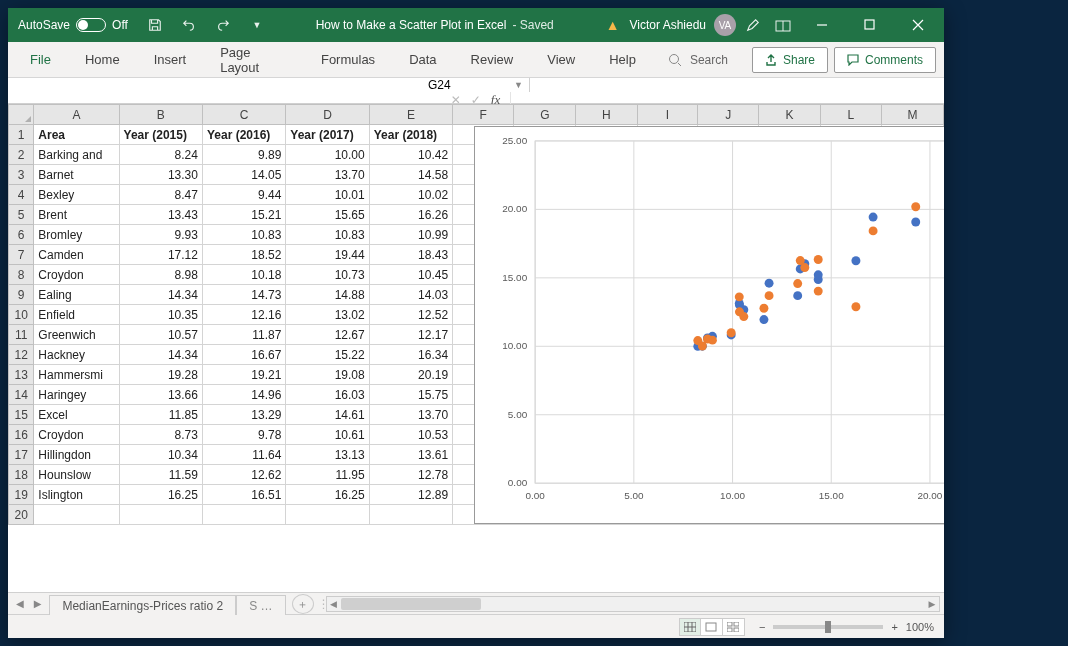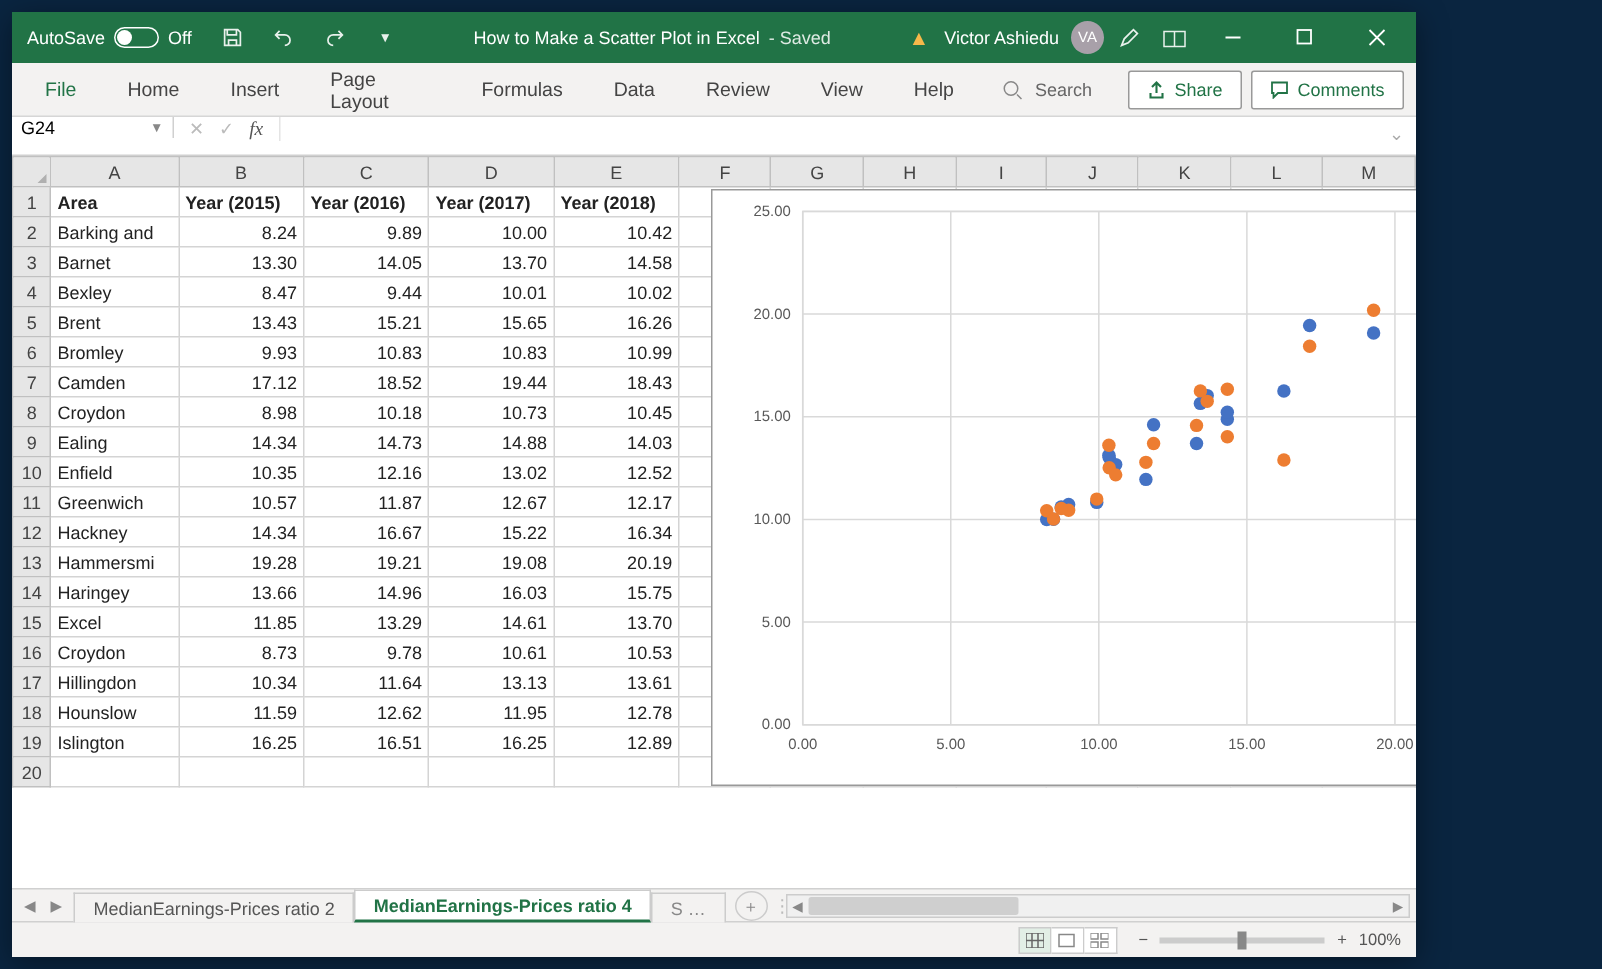--- a/index.html
+++ b/index.html
@@ -86,21 +86,21 @@
     display:flex; gap:6px; align-items:center;
     border-radius:2px;
     color:#217346;
     font-size:12px;
   }
   
   .formula-row {
     height: 26px;
     background: #fff;
     border-bottom: 1px solid #d0d0d0;
-    display:flex; align-items:flex-start;
+    display:flex; align-items:center;flex-direction:column;
   }
   .namebox {
     width: 108px;
     border-right:1px solid #d0d0d0;
     display:flex; align-items:center; padding:0 6px;
     font-size:12px;
     justify-content:space-between;
     background:#fff;
   }
   .namebox .dd { color:#888; font-size:9px; }
@@ -757,21 +757,20 @@
       </div>
     </div>
 
     <div class="hscroll-row">
       <div class="sheet-nav">
         <span style="font-size:10px;">◀</span>
         <span style="font-size:10px;">▶</span>
       </div>
       <div class="sheet-tabs">
         <div class="sheet-tab">MedianEarnings-Prices ratio 2</div>
-        <div class="sheet-tab active">MedianEarnings-Prices ratio 4</div>
         <div class="sheet-tab small">S …</div>
         <div class="new-sheet">＋</div>
       </div>
       <span class="sep">⋮</span>
       <div class="hscroll">
         <div class="arr">◀</div>
         <div class="thumb"></div>
         <div class="arr r">▶</div>
       </div>
     </div>

